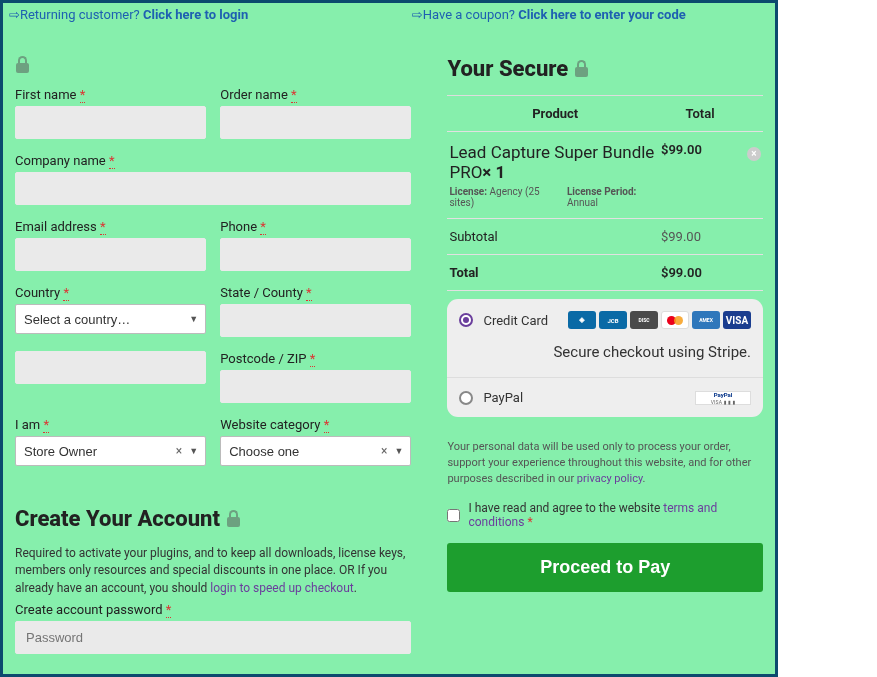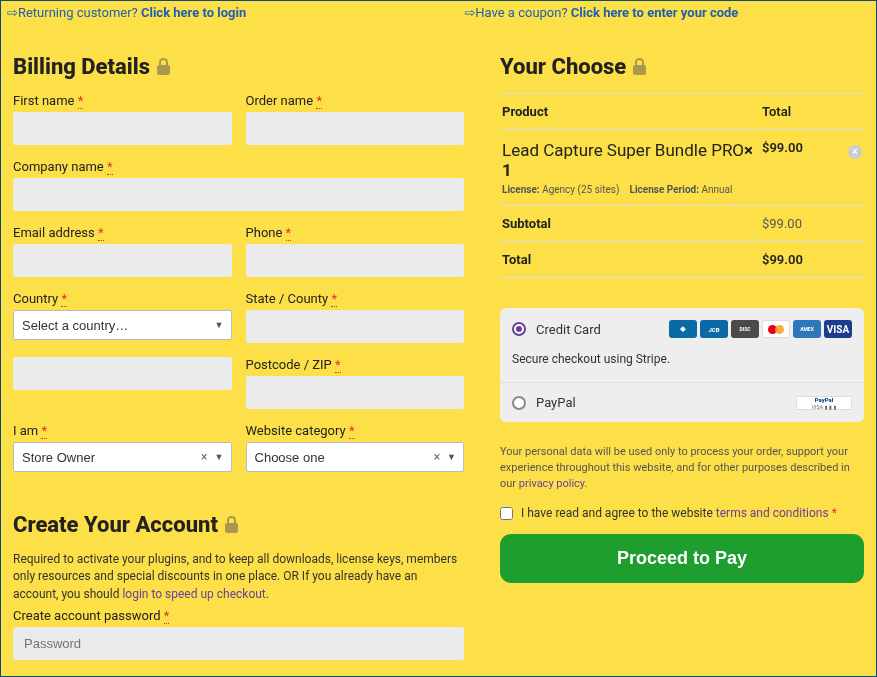--- a/index.html
+++ b/index.html
@@ -1,17 +1,17 @@
 <!DOCTYPE html>
 <html><head>
   <meta charset="utf-8">
   <style>
     * { box-sizing: border-box; margin: 0; padding: 0; }
     body { font-family: -apple-system, BlinkMacSystemFont, "Segoe UI", Roboto, Arial, sans-serif; background: #fff; }
-    .page { width: 877px; height: 677px; border: 1px solid #0c4a6e; background: #fde047; position: relative; }
+    .page { width: 778px; height: 677px; border: 3px solid #0c4a6e; background: #86efac; position: relative; }
     .top-links { display: flex; padding: 4px 6px 2px; }
     .top-left, .top-right { font-size: 13px; color: #1e60b1; }
     .top-left { flex: 0 0 53%; }
     .top-right { flex: 1; }
     .arrow { color: #1e60b1; }
     .top-bold { font-weight: 700; color: #1e60b1; }
 
     .cols { display: flex; padding: 6px 12px 10px; gap: 36px; }
     .left { flex: 0 0 53%; }
     .right { flex: 1; }
@@ -33,59 +33,59 @@
     .sel-wrap select { appearance: none; -webkit-appearance: none; padding-right: 46px; }
     .sel-x { position: absolute; right: 24px; top: 50%; transform: translateY(-50%); font-size: 12px; color: #666; cursor: pointer; }
     .sel-caret { position: absolute; right: 8px; top: 50%; transform: translateY(-50%); font-size: 9px; color: #555; pointer-events: none; }
 
     .help { font-size: 12px; color: #333; line-height: 1.45; margin-bottom: 5px; }
     .link { color: #6a3e9c; }
 
     
     .order-table { width: 100%; margin-top: 12px; border-top: 1px solid #ddd; }
     .o-row { display: flex; padding: 10px 2px; border-bottom: 1px solid #e1e1e1; align-items: flex-start; }
-    .o-row.head { font-weight: 700; font-size: 14px; }
+    .o-row.head { font-weight: 700; font-size: 14px; text-align: center; }
     .o-row.total { font-weight: 700; font-size: 14px; }
     .o-col1 { flex: 1; font-size: 13px; color: #222; }
     .o-col2 { flex: 0 0 78px; font-size: 13px; color: #222; font-weight: 600; }
     .o-col3 { flex: 0 0 22px; text-align: right; }
     .prod-main { font-size: 17px; color: #222; margin-bottom: 4px; }
     .qty-weight { font-weight: 700; }
     .meta { display: flex; gap: 10px; }
     .meta span { font-size: 10px; color: #555; }
     .meta b { font-weight: 700; }
     .remove-btn { width: 14px; height: 14px; border-radius: 50%; background: #ccc; display: inline-flex; align-items: center; justify-content: center; color: #fff; font-size: 10px; font-weight: 700; cursor: pointer; }
 
     
-    .pay-box { background: #eee; margin-top: 30px; border-radius: 6px; }
+    .pay-box { background: #eee; margin-top: 8px; border-radius: 11px; }
     .pay-opt { display: flex; align-items: center; justify-content: space-between; padding: 12px; }
     .pay-opt.sep { border-top: 1px solid #ddd; }
     .pay-left { display: flex; align-items: center; gap: 10px; }
     .radio { width: 14px; height: 14px; border-radius: 50%; border: 2px solid #888; background: #fff; display: inline-block; }
     .radio.on { border-color: #6a3e9c; position: relative; }
     .radio.on::after { content: ''; position: absolute; left: 2px; top: 2px; width: 6px; height: 6px; background: #6a3e9c; border-radius: 50%; }
     .pay-label { font-size: 13px; color: #333; }
     .cards { display: flex; gap: 3px; }
     .card { width: 28px; height: 18px; border-radius: 3px; display: inline-flex; align-items: center; justify-content: center; font-size: 7px; font-weight: 700; color: #fff; }
     .c-diners { background: #0a6aa6; }
     .c-jcb { background: #0a6aa6; font-size: 6px; }
     .c-disc { background: #4a4a4a; font-size: 5px; }
     .c-mc { background: #fff; border: 1px solid #ddd; position: relative; }
     .c-mc::before { content: ''; position: absolute; left: 5px; top: 4px; width: 9px; height: 9px; background: #eb001b; border-radius: 50%; }
     .c-mc::after { content: ''; position: absolute; right: 5px; top: 4px; width: 9px; height: 9px; background: #f79e1b; border-radius: 50%; opacity: .85; }
     .c-amex { background: #2e77bb; font-size: 5px; }
     .c-visa { background: #1a3d8f; font-size: 10px; }
     .pp-logo { width: 56px; height: 14px; background: linear-gradient(#fff,#fff); border: .5px solid #ddd; font-size: 6px; display: flex; flex-direction: column; align-items: center; justify-content: center; gap: 1px; color: #003087; }
     .pp-row { font-size: 5px; letter-spacing: .2px; color: #666; }
-    .secure-note { padding: 2px 12px 16px; font-size: 12px; color: #333; }
+    .secure-note { padding: 2px 12px 16px; font-size: 15px; color: #333; text-align: right; }
 
     .privacy { font-size: 11px; color: #555; line-height: 1.45; margin-top: 22px; }
-    .chk-row { display: flex; align-items: flex-end; gap: 8px; margin-top: 14px; font-size: 12px; color: #333; }
+    .chk-row { display: flex; align-items: center; gap: 8px; margin-top: 14px; font-size: 12px; color: #333; }
     .chk-row input { margin-top: 1px; }
-    .btn-pay { width: 100%; background: #1d9e2e; color: #fff; border: none; padding: 14px 0; font-size: 18px; font-weight: 700; border-radius: 11px; margin-top: 14px; cursor: pointer; }
+    .btn-pay { width: 100%; background: #1d9e2e; color: #fff; border: none; padding: 14px 0; font-size: 18px; font-weight: 700; border-radius: 3px; margin-top: 14px; cursor: pointer; }
 
     
     .lock-icon { width: 15px; height: 17px; display: inline-block; position: relative; opacity: .5; }
     .lock-icon .body { position: absolute; left: 1px; bottom: 0; width: 13px; height: 10px; background: #555; border-radius: 2px; }
     .lock-icon .shackle { position: absolute; left: 3px; top: 0; width: 9px; height: 9px; border: 2px solid #555; border-bottom: none; border-radius: 5px 5px 0 0; }
   </style>
 </head>
 <body>
 
 <div class="page">
@@ -95,21 +95,20 @@
     </div>
     <div class="top-right">
       <span class="arrow">⇨</span><span>Have a coupon? </span><span class="top-bold">Click here to enter your code</span>
     </div>
   </div>
 
   <div class="cols">
 
     <div class="left">
       <h2>
-        <span>Billing Details</span>
         <span class="lock-icon">
             <span class="shackle"></span>
             <span class="body"></span>
           </span>
       </h2>
 
       <div class="row2">
         <div class="field">
           <label class="label"><span>First name</span> <span class="req dotted">*</span></label>
           <input type="text" style="">
@@ -196,21 +195,21 @@
         <span>Required to activate your plugins, and to keep all downloads, license keys, members only resources and special discounts in one place. OR If you already have an account, you should </span><span class="link">login to speed up checkout</span><span>.</span>
       </p>
       <div class="field" style="margin-bottom:0">
         <label class="label"><span>Create account password</span> <span class="req dotted">*</span></label>
         <input type="password" placeholder="Password" style="">
       </div>
     </div>
 
     <div class="right">
       <h2>
-        <span>Your Choose</span>
+        <span>Your Secure</span>
         <span class="lock-icon">
             <span class="shackle"></span>
             <span class="body"></span>
           </span>
       </h2>
 
       <div class="order-table">
         <div class="o-row head">
           <div class="o-col1">Product</div>
           <div class="o-col2">Total</div>
@@ -221,21 +220,21 @@
             <div class="prod-main"><span>Lead Capture Super Bundle PRO</span><span class="qty-weight">× 1</span></div>
             <div class="meta">
               <span><b>License:</b> <span>Agency (25 sites)</span></span>
               <span><b>License Period:</b> <span>Annual</span></span>
             </div>
           </div>
           <div class="o-col2">$99.00</div>
           <div class="o-col3"><span class="remove-btn">×</span></div>
         </div>
         <div class="o-row">
-          <div class="o-col1" style="font-weight:700">Subtotal</div>
+          <div class="o-col1" style="font-weight:400">Subtotal</div>
           <div class="o-col2" style="font-weight:400;color:#555">$99.00</div>
           <div class="o-col3"></div>
         </div>
         <div class="o-row total">
           <div class="o-col1">Total</div>
           <div class="o-col2">$99.00</div>
           <div class="o-col3"></div>
         </div>
       </div>
 

